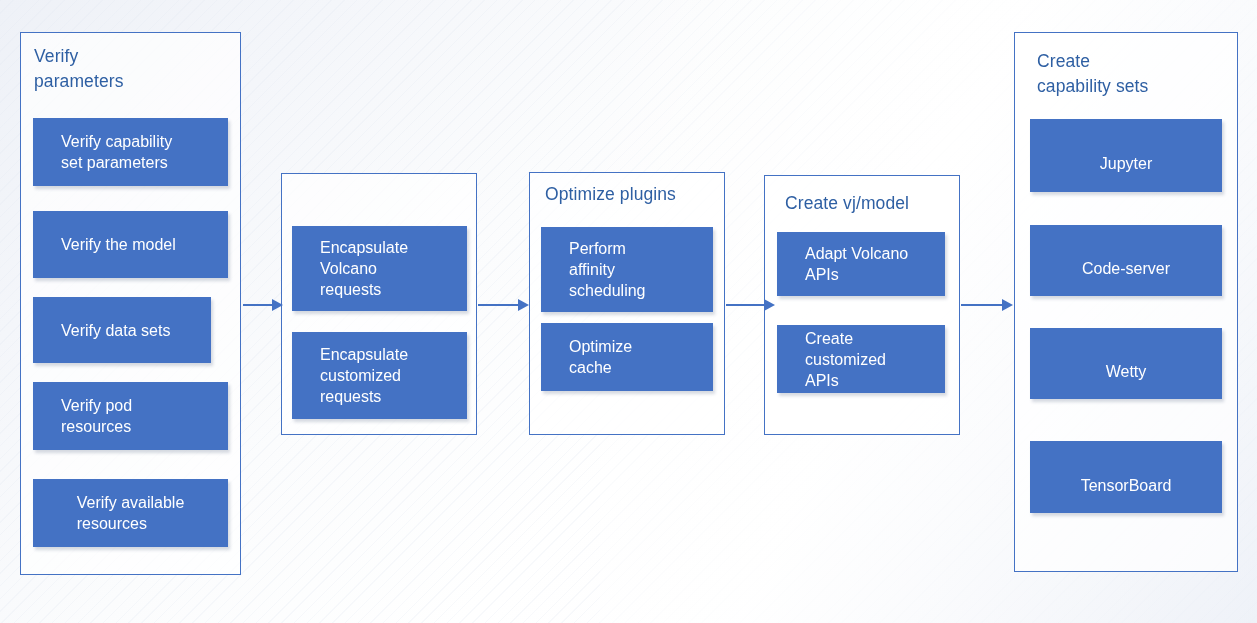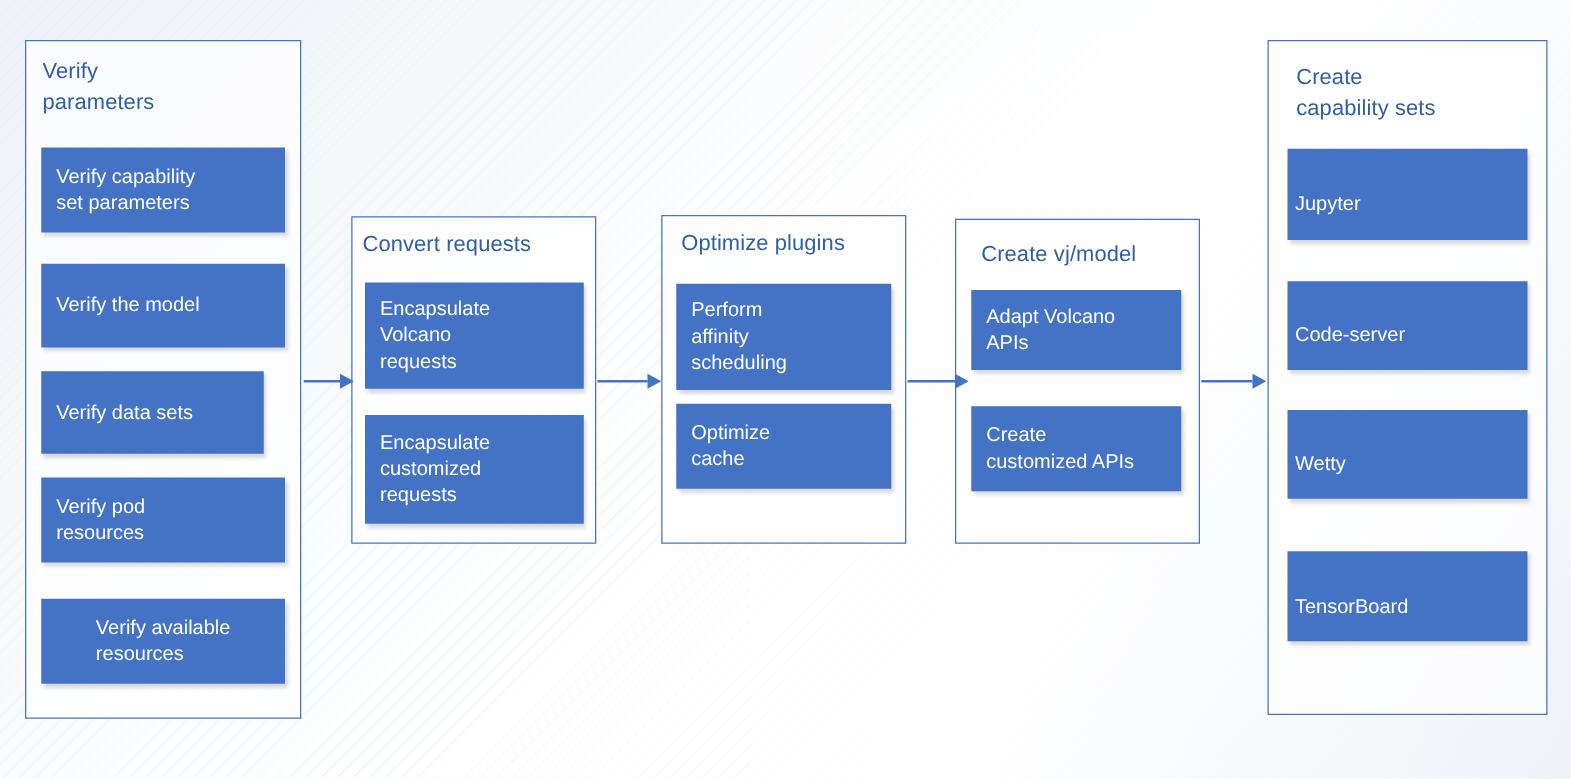--- a/index.html
+++ b/index.html
@@ -65,26 +65,26 @@
     background: #4472C4;
     color: #ffffff;
     font-size: 16px;
     line-height: 21px;
     display: flex;
     align-items: center;
     box-shadow: 2px 3px 3px rgba(120,132,155,0.30);
     z-index: 5;
   }
   .node .node-label {
-    padding: 0 12px;
+    padding: 0 28px;
     white-space: pre-line;
   }
   .node.center .node-label {
     width: 100%;
-    text-align: left;
+    text-align: center;
     padding: 0 6px;
     margin-top: 16px;
   }
   .arrow {
     position: absolute;
     height: 12px;
     z-index: 6;
   }
   .arrow .shaft {
     position: absolute;
@@ -129,21 +129,20 @@
     <span class="node-label">Verify available
 resources</span>
   </div>
 
   <div class="arrow" style="left:243px; top:299px; width:40px;">
     <div class="shaft" style="width:29px;"></div>
     <div class="head" style="left:29px;"></div>
   </div>
 
   <div class="panel" style="left:281px; top:173px; width:196px; height:262px;"></div>
-  <div class="panel-title" style="left:290px; top:183px; width:180px;">Convert requests</div>
 
   <div class="node" style="left:292px; top:226px; width:175px; height:85px;">
     <span class="node-label">Encapsulate
 Volcano
 requests</span>
   </div>
   <div class="node" style="left:292px; top:332px; width:175px; height:87px;">
     <span class="node-label">Encapsulate
 customized
 requests</span>

